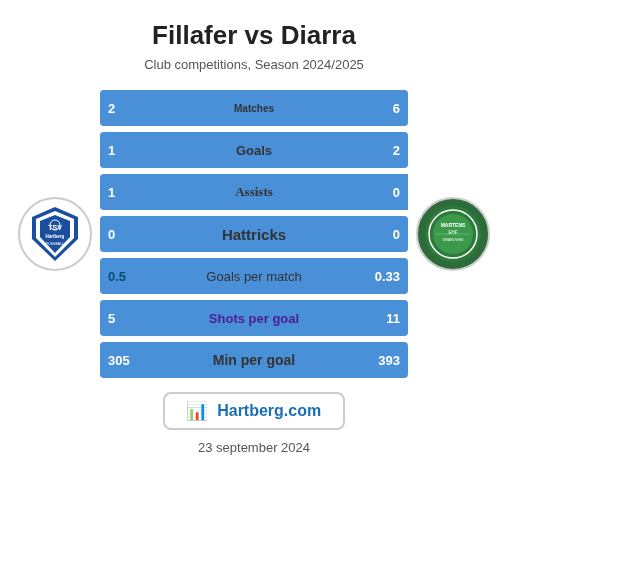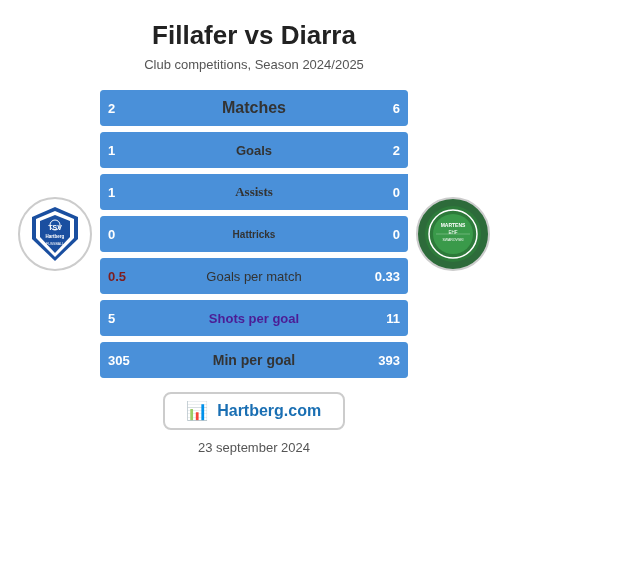--- a/index.html
+++ b/index.html
@@ -128,21 +128,21 @@
         </svg>
       </div>
     </div>
 
     <div class="stats-container" id="stats-container">
     <div class="stat-row">
           <div style="position: absolute; inset: 0px; background: rgb(173, 216, 230); border-radius: 4px;"></div>
           <div style="position: absolute; top: 0px; left: 0px; bottom: 0px; width: 25%; background: rgb(74, 144, 217); border-radius: 4px 0px 0px 4px;"></div>
           <div style="position: absolute; top: 0px; right: 0px; bottom: 0px; width: 75%; background: rgb(74, 144, 217); border-radius: 0px 4px 4px 0px;"></div>
           <span style="position: absolute; left: 8px; font-size: 13px; font-weight: bold; color: rgb(255, 255, 255); z-index: 2;">2</span>
-          <span style="position: absolute; left: 50%; transform: translateX(-50%); font-size: 16px; font-weight: bold; color: rgb(51, 51, 51); z-index: 2; white-space: nowrap;">Matches</span>
+          <span style="position: absolute; left: 50%; transform: translateX(-50%); font-size: 10px; font-weight: bold; color: rgb(51, 51, 51); z-index: 2; white-space: nowrap;">Matches</span>
           <span style="position: absolute; right: 8px; font-size: 13px; font-weight: bold; color: rgb(255, 255, 255); z-index: 2;">6</span>
         </div>
         <div class="stat-row">
           <div style="position: absolute; inset: 0px; background: rgb(173, 216, 230); border-radius: 4px;"></div>
           <div style="position: absolute; top: 0px; left: 0px; bottom: 0px; width: 33%; background: rgb(74, 144, 217); border-radius: 4px 0px 0px 4px;"></div>
           <div style="position: absolute; top: 0px; right: 0px; bottom: 0px; width: 67%; background: rgb(74, 144, 217); border-radius: 0px 4px 4px 0px;"></div>
           <span style="position: absolute; left: 8px; font-size: 13px; font-weight: bold; color: rgb(255, 255, 255); z-index: 2;">1</span>
           <span style="position: absolute; left: 50%; transform: translateX(-50%); font-size: 13px; font-weight: bold; color: rgb(51, 51, 51); z-index: 2; white-space: nowrap;">Goals</span>
           <span style="position: absolute; right: 8px; font-size: 13px; font-weight: bold; color: rgb(255, 255, 255); z-index: 2;">2</span>
         </div>
@@ -151,28 +151,28 @@
           <div style="position: absolute; top: 0px; left: 0px; bottom: 0px; width: 100%; background: rgb(74, 144, 217); border-radius: 4px 0px 0px 4px;"></div>
           <span style="position: absolute; left: 8px; font-size: 13px; font-weight: bold; color: rgb(255, 255, 255); z-index: 2;">1</span>
           <span style="position: absolute; left: 50%; transform: translateX(-50%); font-size: 13px; font-weight: bold; color: rgb(51, 51, 51); z-index: 2; white-space: nowrap; font-family: Liberation Serif, serif;">Assists</span>
           <span style="position: absolute; right: 8px; font-size: 13px; font-weight: bold; color: rgb(255, 255, 255); z-index: 2;">0</span>
         </div>
         <div class="stat-row">
           <div style="position: absolute; inset: 0px; background: rgb(173, 216, 230); border-radius: 4px;"></div>
           <div style="position: absolute; top: 0px; left: 0px; bottom: 0px; width: 50%; background: rgb(74, 144, 217); border-radius: 4px 0px 0px 4px;"></div>
           <div style="position: absolute; top: 0px; right: 0px; bottom: 0px; width: 50%; background: rgb(74, 144, 217); border-radius: 0px 4px 4px 0px;"></div>
           <span style="position: absolute; left: 8px; font-size: 13px; font-weight: bold; color: rgb(255, 255, 255); z-index: 2;">0</span>
-          <span style="position: absolute; left: 50%; transform: translateX(-50%); font-size: 10px; font-weight: bold; color: rgb(51, 51, 51); z-index: 2; white-space: nowrap;">Hattricks</span>
+          <span style="position: absolute; left: 50%; transform: translateX(-50%); font-size: 15px; font-weight: bold; color: rgb(51, 51, 51); z-index: 2; white-space: nowrap;">Hattricks</span>
           <span style="position: absolute; right: 8px; font-size: 13px; font-weight: bold; color: rgb(255, 255, 255); z-index: 2;">0</span>
         </div>
         <div class="stat-row">
           <div style="position: absolute; inset: 0px; background: rgb(173, 216, 230); border-radius: 4px;"></div>
           <div style="position: absolute; top: 0px; left: 0px; bottom: 0px; width: 60%; background: rgb(74, 144, 217); border-radius: 4px 0px 0px 4px;"></div>
           <div style="position: absolute; top: 0px; right: 0px; bottom: 0px; width: 40%; background: rgb(74, 144, 217); border-radius: 0px 4px 4px 0px;"></div>
-          <span style="position: absolute; left: 8px; font-size: 13px; font-weight: bold; color: #7f1d1d; z-index: 2;">0.5</span>
+          <span style="position: absolute; left: 8px; font-size: 13px; font-weight: bold; color: #0c4a6e; z-index: 2;">0.5</span>
           <span style="position: absolute; left: 50%; transform: translateX(-50%); font-size: 13px; font-weight: normal; color: rgb(51, 51, 51); z-index: 2; white-space: nowrap;">Goals per match</span>
           <span style="position: absolute; right: 8px; font-size: 13px; font-weight: bold; color: rgb(255, 255, 255); z-index: 2;">0.33</span>
         </div>
         <div class="stat-row">
           <div style="position: absolute; inset: 0px; background: rgb(173, 216, 230); border-radius: 4px;"></div>
           <div style="position: absolute; top: 0px; left: 0px; bottom: 0px; width: 31%; background: rgb(74, 144, 217); border-radius: 4px 0px 0px 4px;"></div>
           <div style="position: absolute; top: 0px; right: 0px; bottom: 0px; width: 69%; background: rgb(74, 144, 217); border-radius: 0px 4px 4px 0px;"></div>
           <span style="position: absolute; left: 8px; font-size: 13px; font-weight: bold; color: rgb(255, 255, 255); z-index: 2;">5</span>
           <span style="position: absolute; left: 50%; transform: translateX(-50%); font-size: 13px; font-weight: bold; color: #4c1d95; z-index: 2; white-space: nowrap;">Shots per goal</span>
           <span style="position: absolute; right: 8px; font-size: 13px; font-weight: bold; color: rgb(255, 255, 255); z-index: 2;">11</span>

